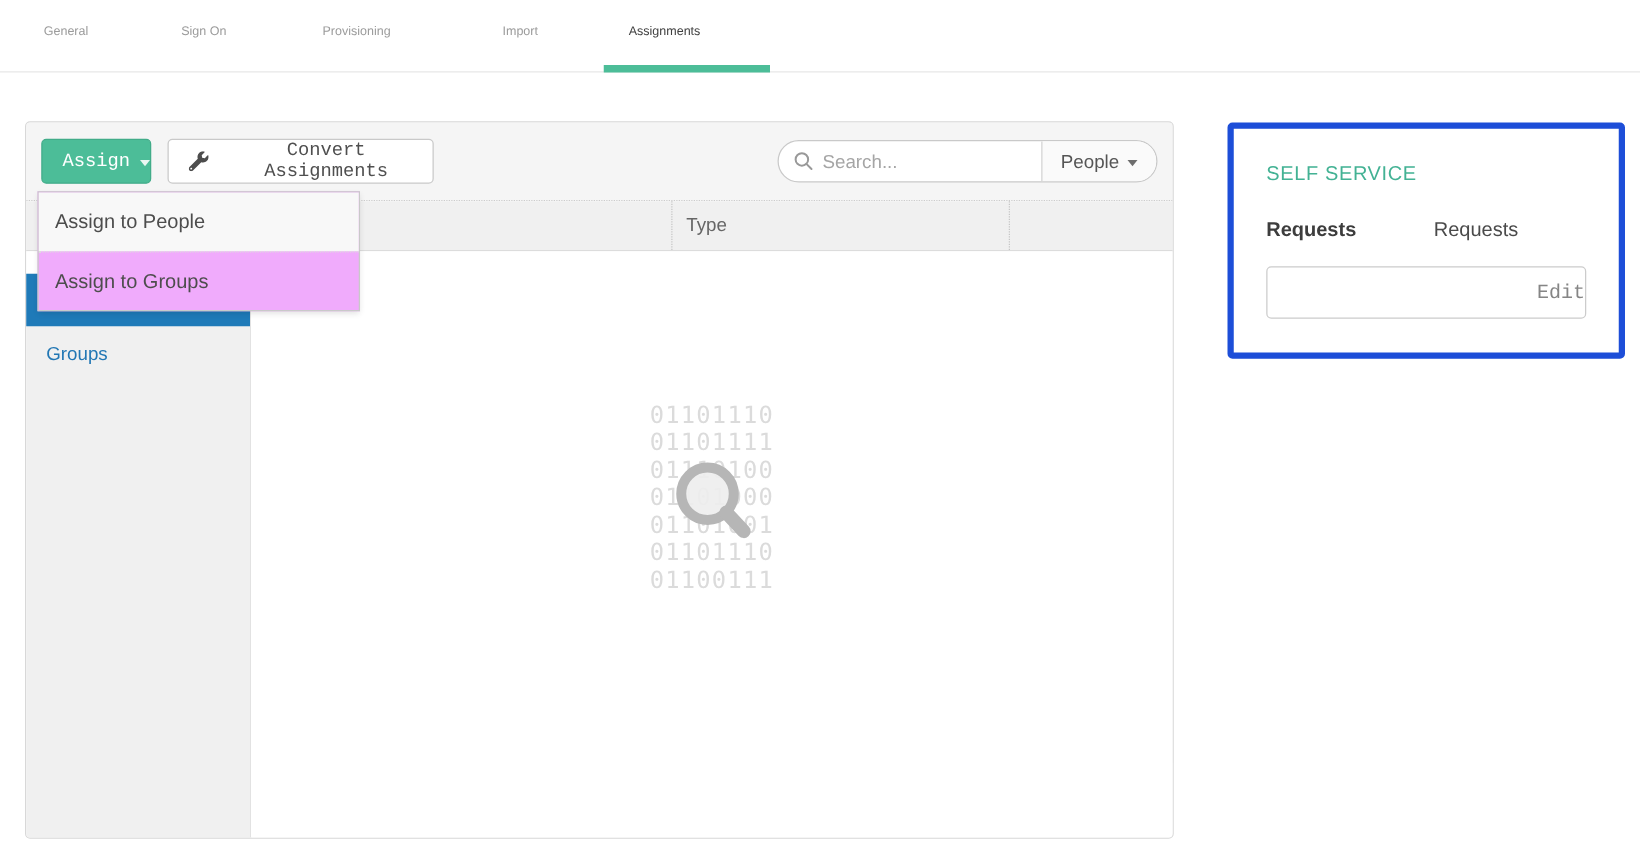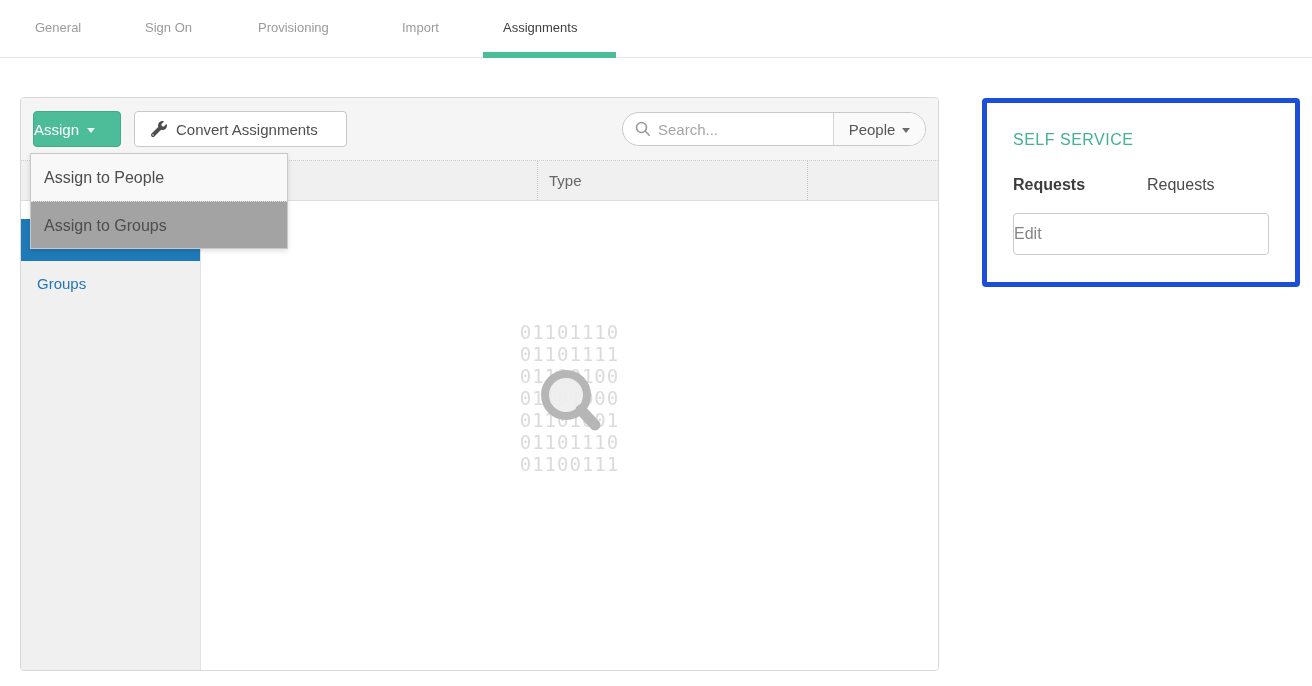--- a/index.html
+++ b/index.html
@@ -2,32 +2,32 @@
 <html><head>
 <meta charset="utf-8">
 <style>
   * { margin:0; padding:0; box-sizing:border-box; }
   html,body { background:#fff; }
   body { font-family:"Liberation Sans","DejaVu Sans",sans-serif; }
   .page { position:relative; width:1312px; height:686px; background:#fff; overflow:hidden; }
 
   
   .tabbar { position:absolute; top:0; left:0; width:100%; height:58px; }
-  .tab { position:absolute; top:20px; font-size:13px; color:#9b9b9b; cursor:pointer; white-space:nowrap; }
+  .tab { position:absolute; top:20px; font-size:10px; color:#9b9b9b; cursor:pointer; white-space:nowrap; }
   .tab.active { color:#404040; }
   .tab-divider { position:absolute; top:57px; left:0; width:100%; height:1px; background:#e7e7e7; }
   .tab-underline { position:absolute; top:52px; left:483px; width:133px; height:6px; background:#4cbd98; z-index:2; }
 
   
   .main-panel { position:absolute; top:97px; left:20px; width:919px; height:574px;
                 background:#fff; border:1px solid #d8d8d8; border-radius:4px; }
   .toolbar { position:relative; height:63px; background:#f5f5f5; border-bottom:1px dotted #cbcbcb;
              border-radius:3px 3px 0 0; display:flex; align-items:center; padding:0 12px; }
-  .btn { display:inline-flex; align-items:center; justify-content:flex-start; font-size:15px;
-         border-radius:4px; cursor:pointer; font-family:Liberation Sans, sans-serif; }
+  .btn { display:inline-flex; align-items:center; justify-content:flex-end; font-size:15px;
+         border-radius:4px; cursor:pointer; font-family:Liberation Mono, monospace; }
   .btn-green { width:88px; height:36px; background:#4cbd98; border:1px solid #41ac89; color:#fff; gap:8px; }
   .caret { width:0; height:0; border-left:4px solid transparent; border-right:4px solid transparent; }
   .caret-white { border-top:5px solid #eaf7f2; margin-top:2px; }
   .caret-grey { border-top:5px solid #6d6d6d; margin-top:2px; }
   .btn-default { height:36px; background:#fff; border:1px solid #c9c9c9; color:#4f4f4f;padding-left:16px; }
   .btn-convert { width:213px; margin-left:13px; gap:9px; }
   .wrench-svg { width:16px; height:16px; }
 
   .search-group { margin-left:auto; display:flex; align-items:stretch; height:34px; width:304px;
                   border:1px solid #c9c9c9; border-radius:17px; background:#fff; overflow:hidden; }
@@ -54,21 +54,21 @@
   .side-item.plain { height:46px; line-height:46px; color:#2277b4; }
 
   .content { flex:1; position:relative; background:#fff; border-radius:0 0 3px 0; }
   .empty-state { position:relative; text-align:center; padding-top:120px; }
   .binary { font-family:"DejaVu Sans Mono",monospace; font-size:19px; line-height:22px;
             letter-spacing:1px; color:#dbdbdb; }
   .empty-magnifier { position:absolute; top:166px; left:50%; margin-left:-37px; }
   .empty-msg { margin-top:22px; font-size:21px; color:#a8a8a8; }
 
   
-  .menu { position:absolute; top:153px; left:30px; width:258px; background:#a3a3a3;
+  .menu { position:absolute; top:153px; left:30px; width:258px; background:#f0abfc;
           border:1px solid #c9c9c9; box-shadow:0 2px 5px rgba(0,0,0,.12); z-index:20; }
   .menu-item { height:47px; line-height:47px; padding-left:13px; font-size:16px; color:#4d4d4d; cursor:pointer; }
   .menu-item.first { background:#f8f8f8; }
   .menu-item + .menu-item { border-top:1px dotted #ddd; }
 
   
   .self-service { position:absolute; top:98px; left:982px; width:318px; height:189px;
                   background:#fff; border:5px solid #1d4ed8; border-radius:4px; padding:28px 26px 12px; }
   .ss-title { font-size:16px; font-weight:500; color:#43b294; letter-spacing:.5px; }
   .ss-row { display:flex; margin-top:27px; font-size:16px; }

